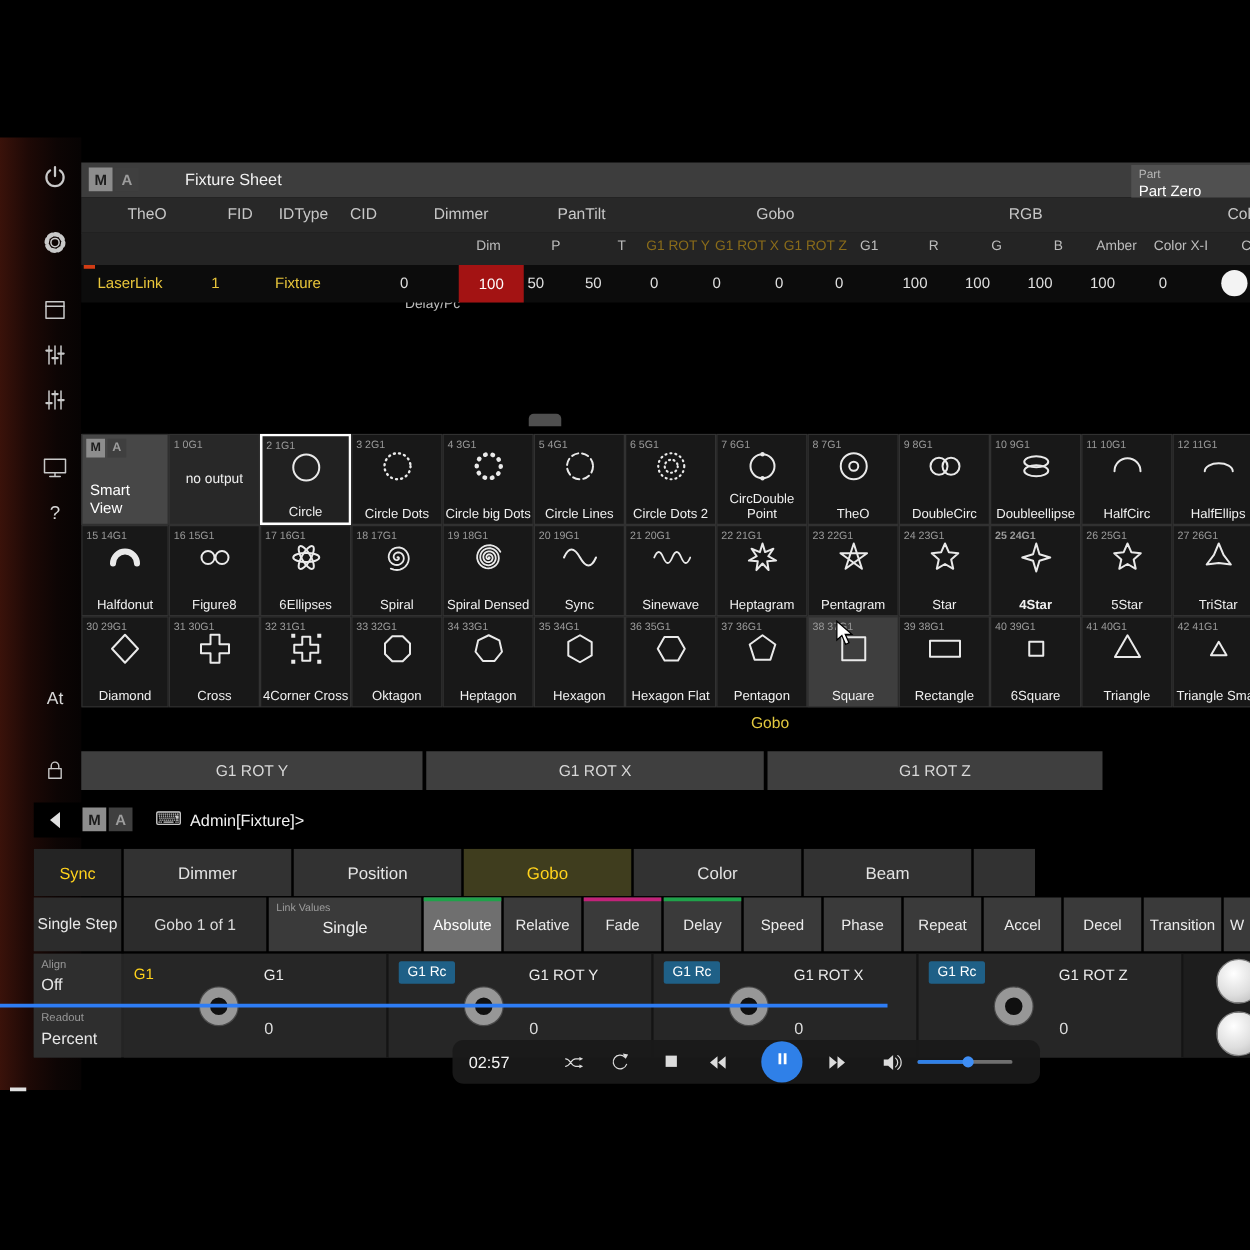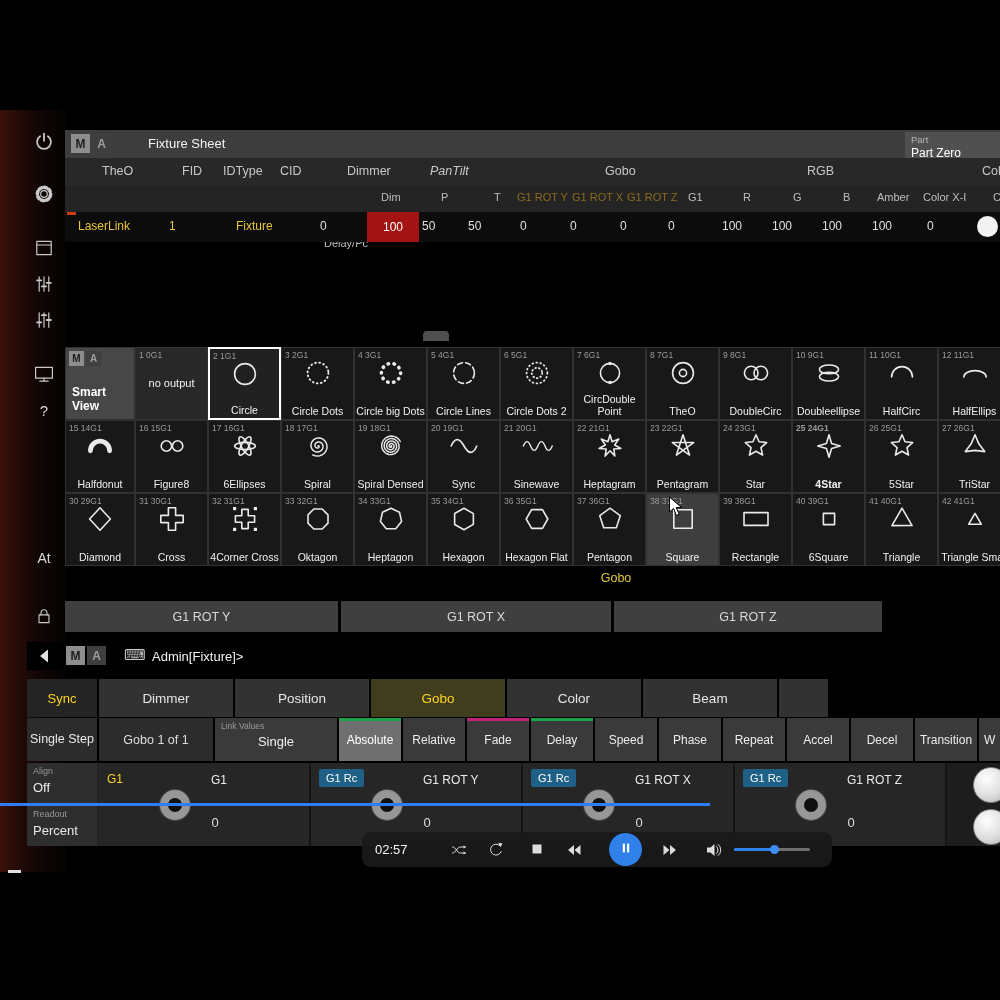--- a/index.html
+++ b/index.html
@@ -40,21 +40,21 @@
   .gobo-grid{position:absolute;left:65px;top:347px;width:935px;height:219px;overflow:hidden;background:#101010;}
   .gcell{position:absolute;height:73px;background:#181818;border:1px solid #313131;box-sizing:border-box;color:#e9e9e9;}
   .gcell.sel{border:2px solid #fff;background:#212121;}
   .gcell.hov{background:#3e3e3e;}
   .gcell.noout{background:#282828;}
   .gid{position:absolute;top:2px;left:3px;font-size:8.5px;color:#9a9a9a;white-space:nowrap;}
   .gicon{position:absolute;top:9px;left:50%;transform:translateX(-50%);}
   .gname{position:absolute;bottom:2px;left:1px;right:1px;text-align:center;font-size:10.5px;line-height:1.08;color:#f0f0f0;}
   .gcell.noout .gname{bottom:auto;top:30px;font-size:11px;}
   .sv-head{position:absolute;left:0;top:0;width:70px;height:73px;background:#474747;border:1px solid #303030;box-sizing:border-box;}
-  .sv-title{position:absolute;left:6px;bottom:6px;width:55px;font-size:12px;font-weight:bold;color:#fff;line-height:1.12;}
+  .sv-title{position:absolute;left:6px;bottom:6px;width:55px;font-size:12px;font-weight:normal;color:#fff;line-height:1.12;}
   .gobo-label{position:absolute;left:576px;top:571px;width:80px;text-align:center;font-size:12.5px;color:#e3c93f;}
   .rotbtn{position:absolute;top:601px;height:31px;background:#3f3f3f;color:#d8d8d8;font-size:12.5px;
           display:flex;align-items:center;justify-content:center;}
   
   .cmdline{position:absolute;left:27px;top:642px;width:973px;height:28px;background:#000;}
   .cmd-back{position:absolute;left:8px;top:4px;color:#e0e0e0;}
   .cmd-kbd{position:absolute;left:97px;top:4px;font-size:15px;color:#c9c9c9;}
   .cmd-prompt{position:absolute;left:125px;top:7px;font-size:13px;color:#f2f2f2;}
   
   .featbar{position:absolute;left:27px;top:679px;width:801px;height:38px;overflow:hidden;}
@@ -170,21 +170,21 @@
         <span class="fs-part-cap">Part</span>
         <span class="fs-part-val">Part Zero</span>
       </div>
     </div>
     <div class="fs-groups" id="fs-groups">
         <span class="fsg" style="left: 37px;">TheO</span>
         <span class="fsg" style="left: 117px;">FID</span>
         <span class="fsg" style="left: 158px;">IDType</span>
         <span class="fsg" style="left: 215px;">CID</span>
         <span class="fsg" style="left: 282px;">Dimmer</span>
-        <span class="fsg" style="left: 365px; font-style: italic;">PanTilt</span>
+        <span class="fsg" style="left: 381px;">PanTilt</span>
         <span class="fsg" style="left: 540px;">Gobo</span>
         <span class="fsg" style="left: 742px;">RGB</span>
         <span class="fsg" style="left: 917px;">Color</span>
       </div>
     <div class="fs-subs" id="fs-subs">
         <span class="fss" style="left: 259px; margin-top: 46px;">Delay/Pc</span>
         <span class="fss" style="left: 316px;">Dim</span>
         <span class="fss" style="left: 376px;">P</span>
         <span class="fss" style="left: 429px;">T</span>
         <span class="fss amber" style="left: 452px;">G1 ROT Y</span>
@@ -199,21 +199,21 @@
         <span class="fss" style="left: 928px;">C</span>
       </div>
     <div class="fs-row" id="fs-row">
       <span class="fs-mark"></span>
       <span class="fs-dim">
           <span>100</span>
         </span>
       <span class="fs-swatch"></span>
     <span class="frv yellow" style="left: 13px;">LaserLink</span>
         <span class="frv yellow" style="left: 104px;">1</span>
-        <span class="frv yellow" style="left: 171px;">Fixture</span>
+        <span class="frv yellow" style="left: 155px;">Fixture</span>
         <span class="frv" style="left: 255px;">0</span>
         <span class="frv" style="left: 357px;">50</span>
         <span class="frv" style="left: 403px;">50</span>
         <span class="frv" style="left: 455px;">0</span>
         <span class="frv" style="left: 505px;">0</span>
         <span class="frv" style="left: 555px;">0</span>
         <span class="frv" style="left: 603px;">0</span>
         <span class="frv" style="left: 657px;">100</span>
         <span class="frv" style="left: 707px;">100</span>
         <span class="frv" style="left: 757px;">100</span>

